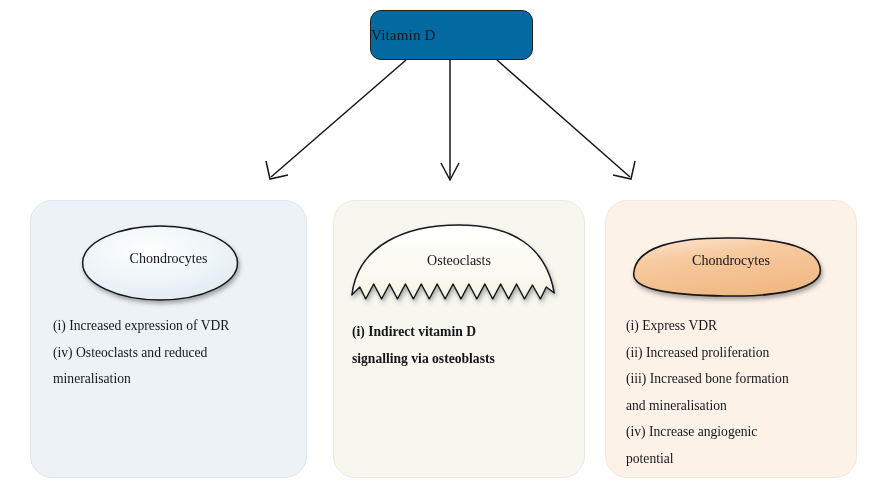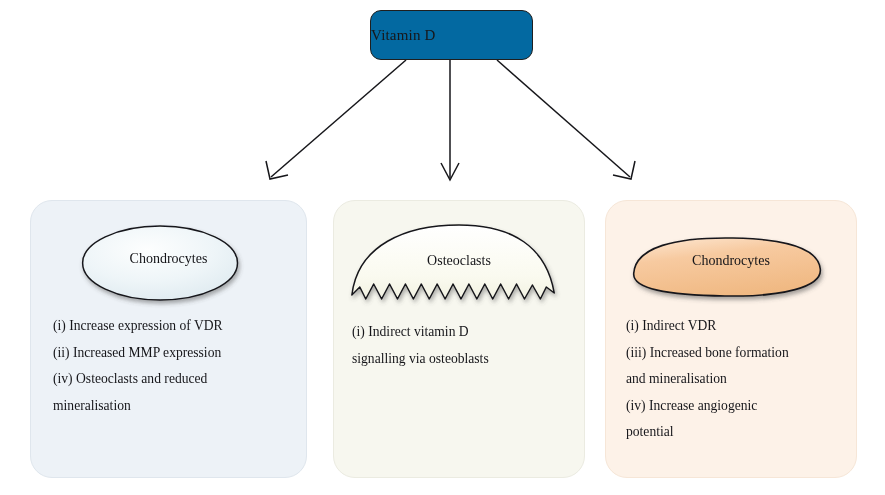--- a/index.html
+++ b/index.html
@@ -110,21 +110,21 @@
     left: 22px;
     right: 14px;
   }
   .item {
     font-size: 13.6px;
     line-height: 26.5px;
     color: #16161a;
     white-space: pre-line;
   }
   .panel-osteoclasts .items { top: 118px; left: 18px; }
-  .panel-osteoclasts .item { margin-bottom: 11px; }
+  .panel-osteoclasts .item { margin-bottom: 11px; font-weight: bold; }
   .panel-osteoblasts .items { left: 20px; }
 </style>
 </head>
 <body>
 
 <div id="canvas">
 
   <svg class="arrows" viewBox="0 0 885 495" width="885" height="495">
     <g fill="none" stroke="#16161a" stroke-width="1.5">
 
@@ -160,22 +160,21 @@
           </radialGradient>
           <filter id="chondroShadow" x="-30%" y="-30%" width="170%" height="180%">
             <feDropShadow dx="1.5" dy="3" stdDeviation="2.2" flood-color="#444" flood-opacity="0.45"></feDropShadow>
           </filter>
         </defs>
         <ellipse cx="130" cy="52" rx="78" ry="37" fill="url(#chondroGrad)" stroke="#16161a" stroke-width="1.5" filter="url(#chondroShadow)"></ellipse>
       </svg>
     </div>
     <div class="cell-label">Chondrocytes</div>
     <div class="items">
-      <div class="item">(i) Increase expression of VDR</div>
-      <div class="item">(ii) Increased MMP expression</div>
+      <div class="item">(i) Increased expression of VDR</div>
       <div class="item">(iv) Osteoclasts and reduced
 mineralisation</div>
     </div>
   </div>
 
   <div class="panel panel-osteoclasts">
     <div class="cell-art">
       <svg viewBox="0 0 252 105" preserveAspectRatio="none">
         <defs>
           <linearGradient id="oclastGrad" x1="0" y1="0" x2="0" y2="1">
@@ -218,21 +217,22 @@
         </defs>
         <path d="M 28 62
                  C 30 36, 70 26, 128 27
                  C 184 28, 214 38, 216 58
                  C 218 76, 178 86, 120 85
                  C 62 84, 26 78, 28 62 Z" fill="url(#oblastGrad)" stroke="#16161a" stroke-width="1.6" filter="url(#oblastShadow)"></path>
       </svg>
     </div>
     <div class="cell-label">Chondrocytes</div>
     <div class="items">
-      <div class="item">(i) Indirect VDR</div>
+      <div class="item">(i) Express VDR</div>
+      <div class="item">(ii) Increased proliferation</div>
       <div class="item">(iii) Increased bone formation
 and mineralisation</div>
       <div class="item">(iv) Increase angiogenic
 potential</div>
     </div>
   </div>
 
 </div>
 
 </body></html>

